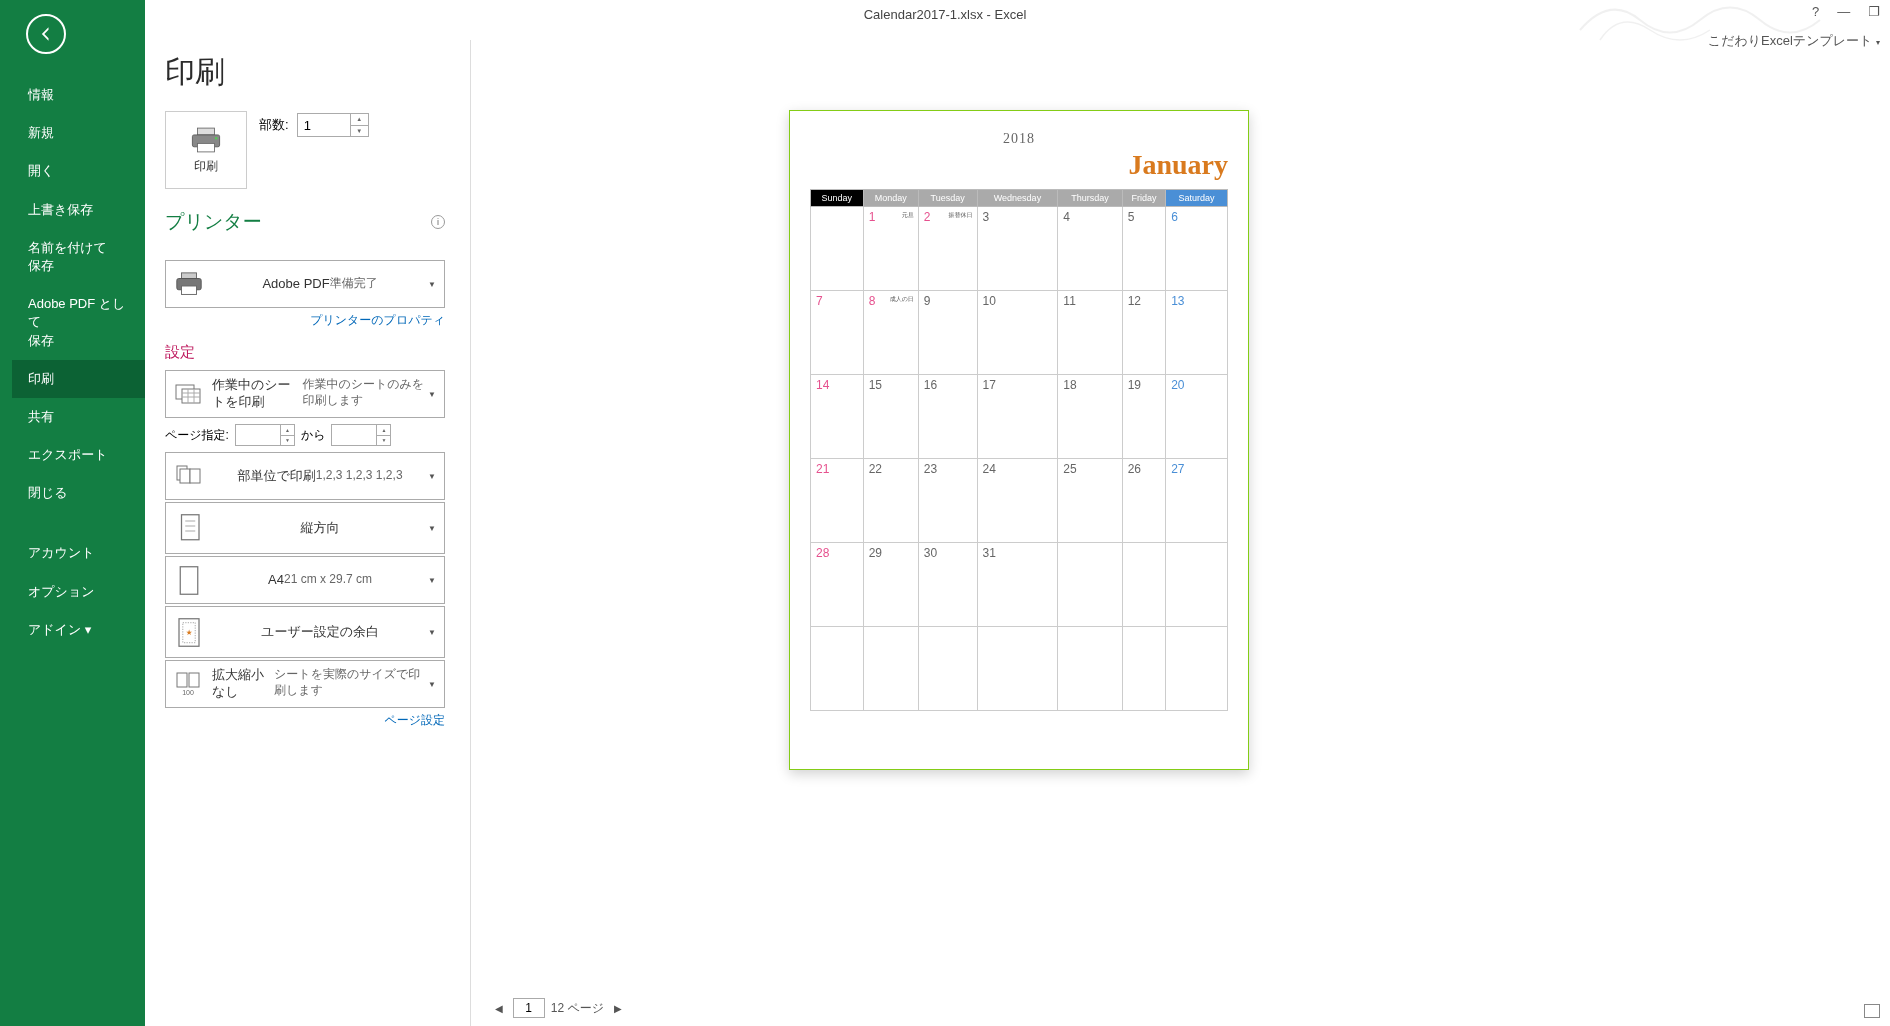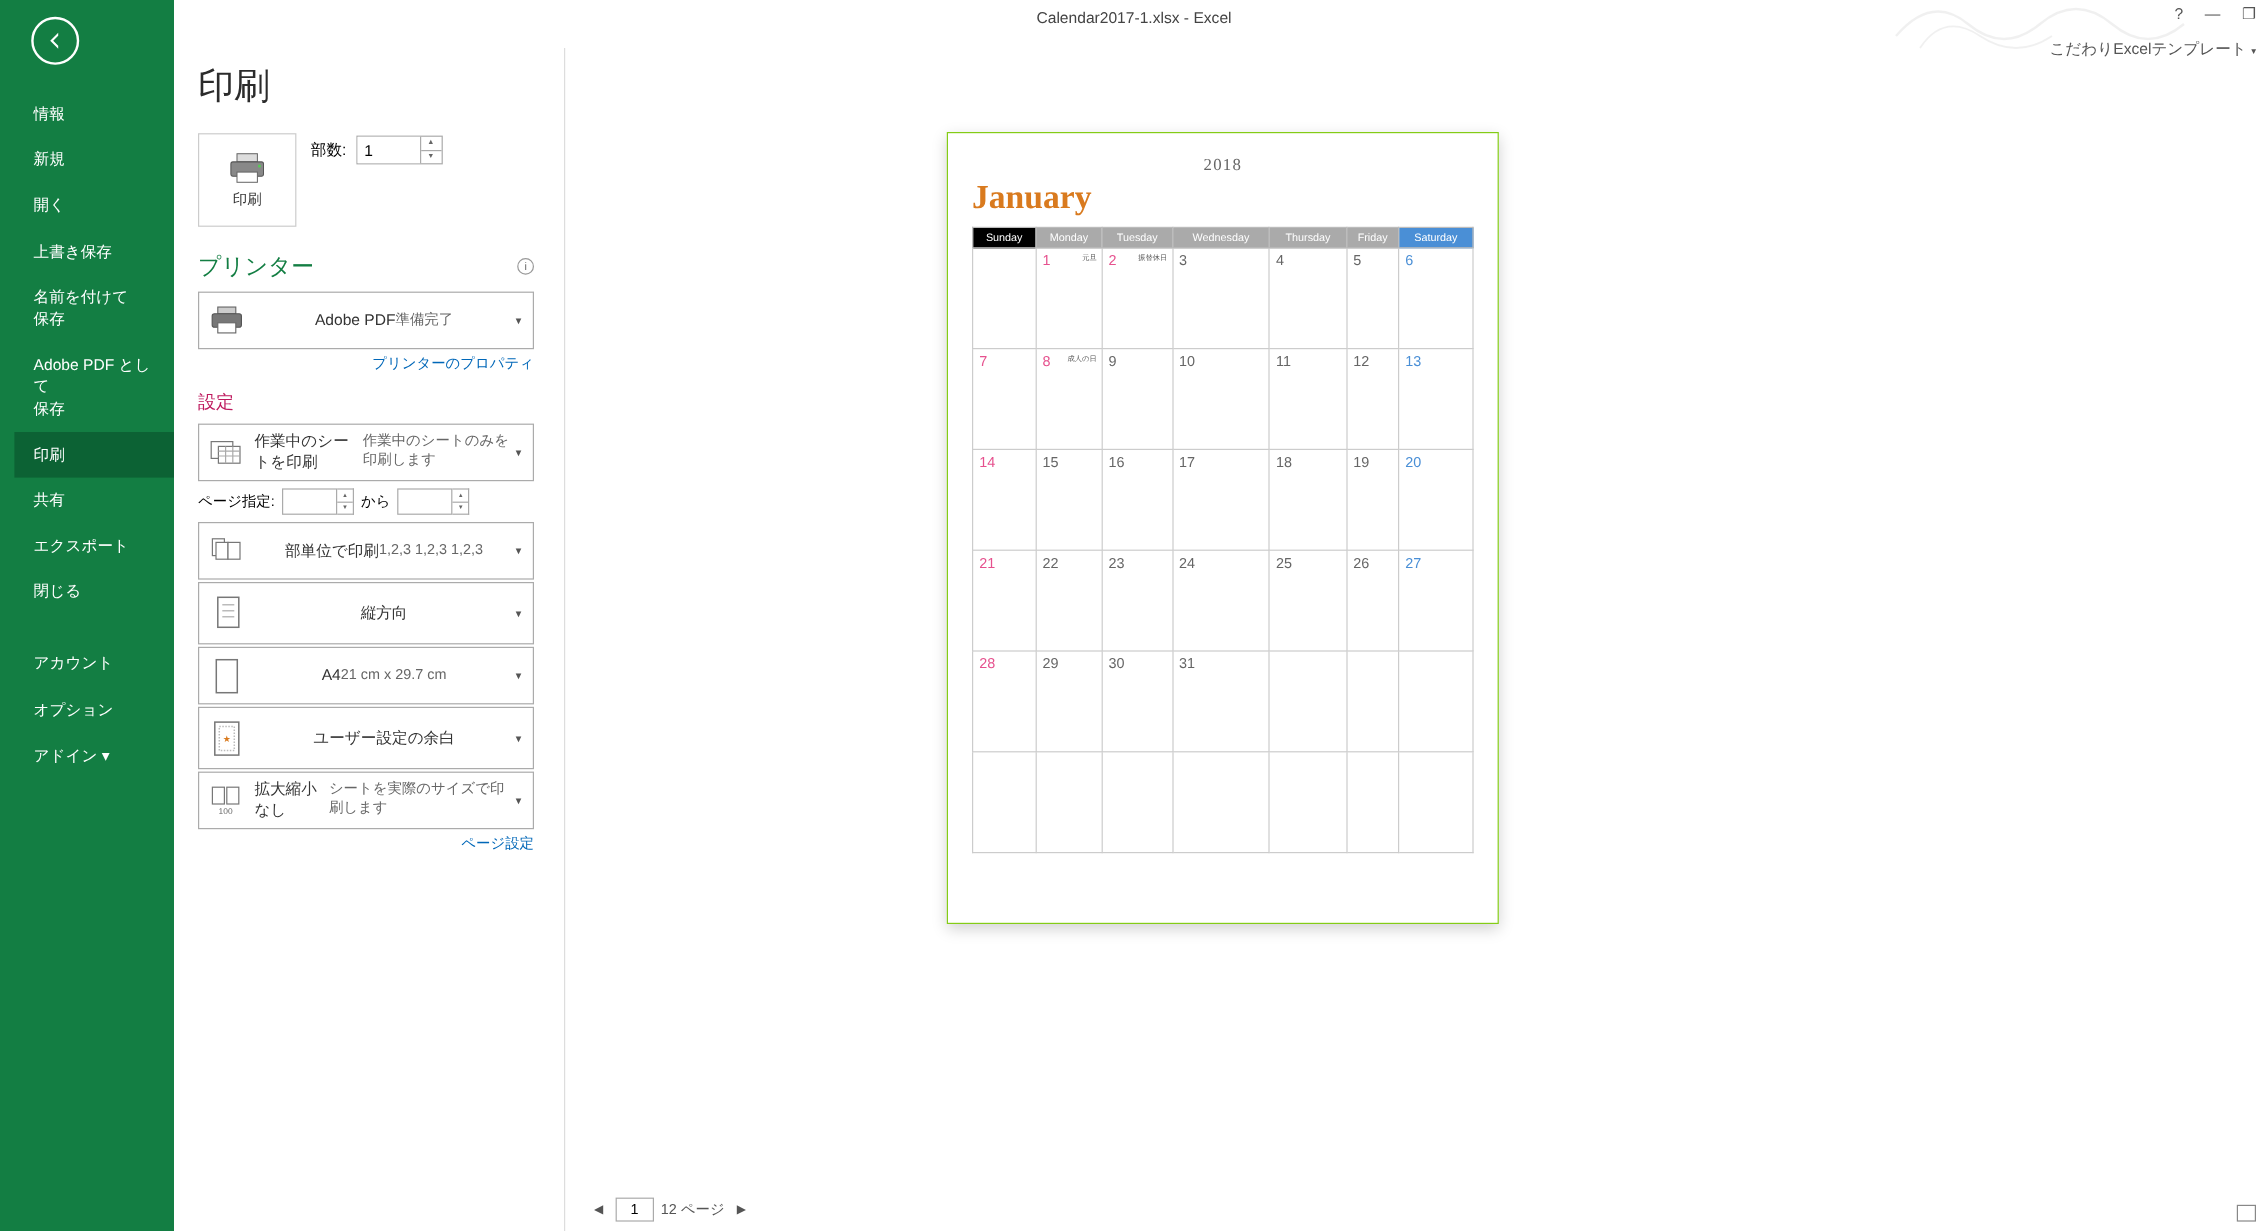--- a/index.html
+++ b/index.html
@@ -30,21 +30,21 @@
 .printer-icon-lg { width: 34px; height: 28px; }
 
 .copies-row { display: inline-flex; align-items: center; margin-left: 12px; vertical-align: top; margin-top: 2px; }
 .copies-row .lbl { font-size: 13px; margin-right: 8px; }
 .spinner { border: 1px solid #ababab; height: 24px; width: 72px; display: flex; align-items: center; background: #fff; }
 .spinner input { border: none; width: 52px; height: 100%; padding: 0 6px; font-size: 13px; outline: none; }
 .spinner .arrows { width: 18px; height: 100%; border-left: 1px solid #ababab; display: flex; flex-direction: column; }
 .spinner .arrows div { flex: 1; display: flex; align-items: center; justify-content: center; font-size: 6px; color: #666; cursor: pointer; }
 .spinner .arrows div:first-child { border-bottom: 1px solid #ababab; }
 
-.section-head { color: #137E43; font-size: 19px; font-weight: 300; margin-top: 20px; margin-bottom: 8px; display: flex; align-items: center; justify-content: space-between; }
+.section-head { color: #137E43; font-size: 19px; font-weight: 300; margin-top: 20px; margin-bottom: 25px; display: flex; align-items: center; justify-content: space-between; }
 .info-icon { width: 14px; height: 14px; border: 1px solid #999; border-radius: 50%; font-size: 9px; display: flex; align-items: center; justify-content: center; color: #666; }
 
 .dropdown { border: 1px solid #ababab; height: 46px; display: flex; align-items: center; padding: 0 8px; cursor: pointer; position: relative; background: #fff; margin-bottom: 2px; }
 .dropdown.tall { height: 48px; }
 .dropdown .dd-icon { width: 30px; height: 30px; margin-right: 8px; flex-shrink: 0; display: flex; align-items: center; justify-content: center; }
 .dropdown .dd-text { flex: 1; display: flex; justify-content: center; line-height: 1.3; }
 .dropdown .dd-title { font-size: 13px; color: #333; }
 .dropdown .dd-sub { font-size: 12px; color: #666; }
 .dropdown .dd-arrow { font-size: 8px; color: #555; }
 
@@ -57,21 +57,21 @@
 .pages-row input { border: 1px solid #ababab; width: 46px; height: 22px; padding: 0 4px; font-size: 12px; }
 .tiny-arrows { width: 14px; height: 22px; border: 1px solid #ababab; border-left: none; display: flex; flex-direction: column; }
 .tiny-arrows div { flex: 1; font-size: 5px; display: flex; align-items: center; justify-content: center; color: #666; cursor: pointer; }
 .tiny-arrows div:first-child { border-bottom: 1px solid #ababab; }
 .pspin { display: flex; }
 
 
 .preview-area { position: absolute; left: 470px; top: 40px; right: 0; bottom: 0; border-left: 1px solid #ddd; }
 .preview-page { position: absolute; left: 285px; top: 70px; width: 460px; height: 660px; background: #fff; border: 1px solid #84cc16; box-shadow: 0 4px 12px rgba(0,0,0,0.18); padding: 20px; margin-left: 33px; }
 .cal-year { text-align: center; font-size: 14px; color: #666; font-family: Georgia, serif; letter-spacing: 1px; }
-.cal-month { text-align: left; font-size: 28px; color: #d97a1e; font-family: Georgia, serif; font-weight: bold; margin-top: 2px; margin-bottom: 8px; }
+.cal-month { text-align: right; font-size: 28px; color: #d97a1e; font-family: Georgia, serif; font-weight: bold; margin-top: 2px; margin-bottom: 8px; }
 .cal-table { width: 100%; border-collapse: collapse; }
 .cal-table th { font-size: 9px; font-weight: normal; color: #fff; background: #aaa; padding: 3px 0; border: 1px solid #bbb; }
 .cal-table th.sun { background: #000000; }
 .cal-table th.sat { background: #4a8fd6; }
 .cal-table td { border: 1px solid #ccc; height: 84px; vertical-align: top; padding: 3px 5px; font-size: 12px; color: #666; position: relative; }
 .cal-table td.sun { color: #e6518e; }
 .cal-table td.sat { color: #4a8fd6; }
 .cal-table td.hol { color: #e6518e; }
 .cal-table td .note { font-size: 6px; color: #555; position: absolute; top: 4px; right: 4px; }
 

